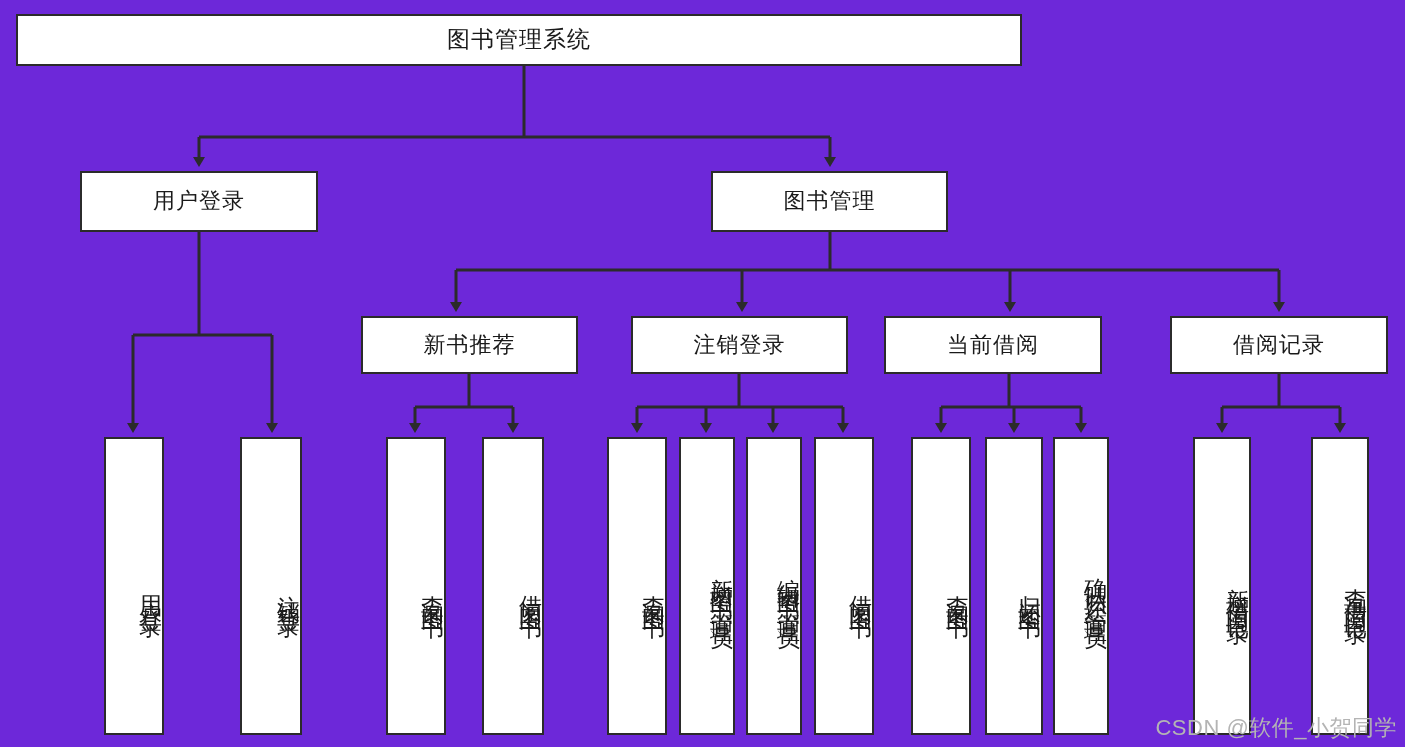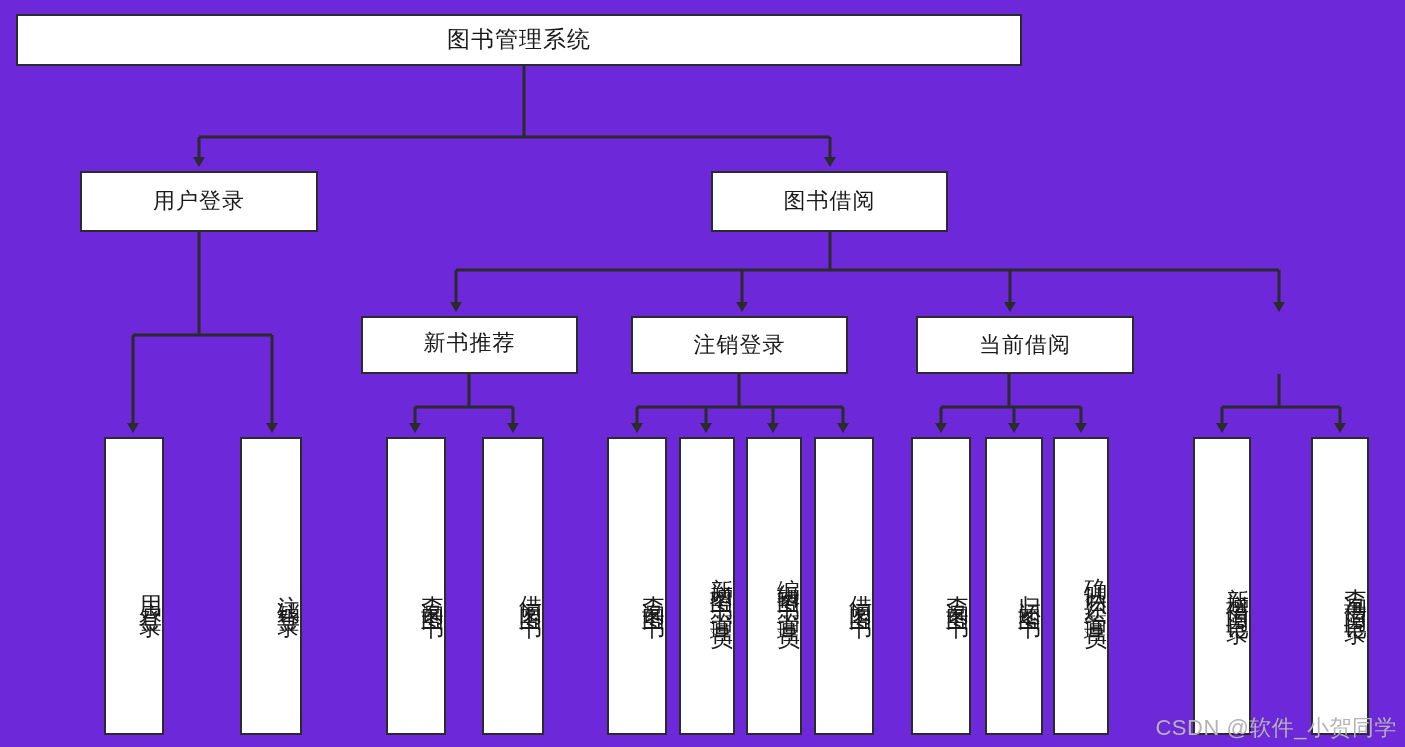--- a/index.html
+++ b/index.html
@@ -125,31 +125,34 @@
   </svg>
 
   <div class="node horiz root" style="left:16px; top:14px; width:1006px; height:52px;">
     <span>图书管理系统</span>
   </div>
 
   <div class="node horiz" style="left:80px; top:171px; width:238px; height:61px;">
     <span>用户登录</span>
   </div>
   <div class="node horiz" style="left:711px; top:171px; width:237px; height:61px;">
-    <span>图书借阅</span>
+    <span>图书管理</span>
   </div>
 
-  <div class="node horiz" style="left:361px; top:316px; width:217px; height:58px;font-family:Liberation Mono, monospace;">
+  <div class="node horiz" style="left:361px; top:316px; width:217px; height:58px;">
     <span>新书推荐</span>
   </div>
   <div class="node horiz" style="left:631px; top:316px; width:217px; height:58px;">
     <span>注销登录</span>
   </div>
-  <div class="node horiz" style="left:916px; top:316px; width:218px; height:58px;">
+  <div class="node horiz" style="left:884px; top:316px; width:218px; height:58px;">
     <span>当前借阅</span>
+  </div>
+  <div class="node horiz" style="left:1170px; top:316px; width:218px; height:58px;">
+    <span>借阅记录</span>
   </div>
 
   <div class="node vert" style="left:104px; top:437px; width:60px; height:298px;">
     <span class="vtext">用户登录</span>
   </div>
   <div class="node vert" style="left:240px; top:437px; width:62px; height:298px;">
     <span class="vtext">注销登录</span>
   </div>
 
   <div class="node vert" style="left:386px; top:437px; width:60px; height:298px;">

